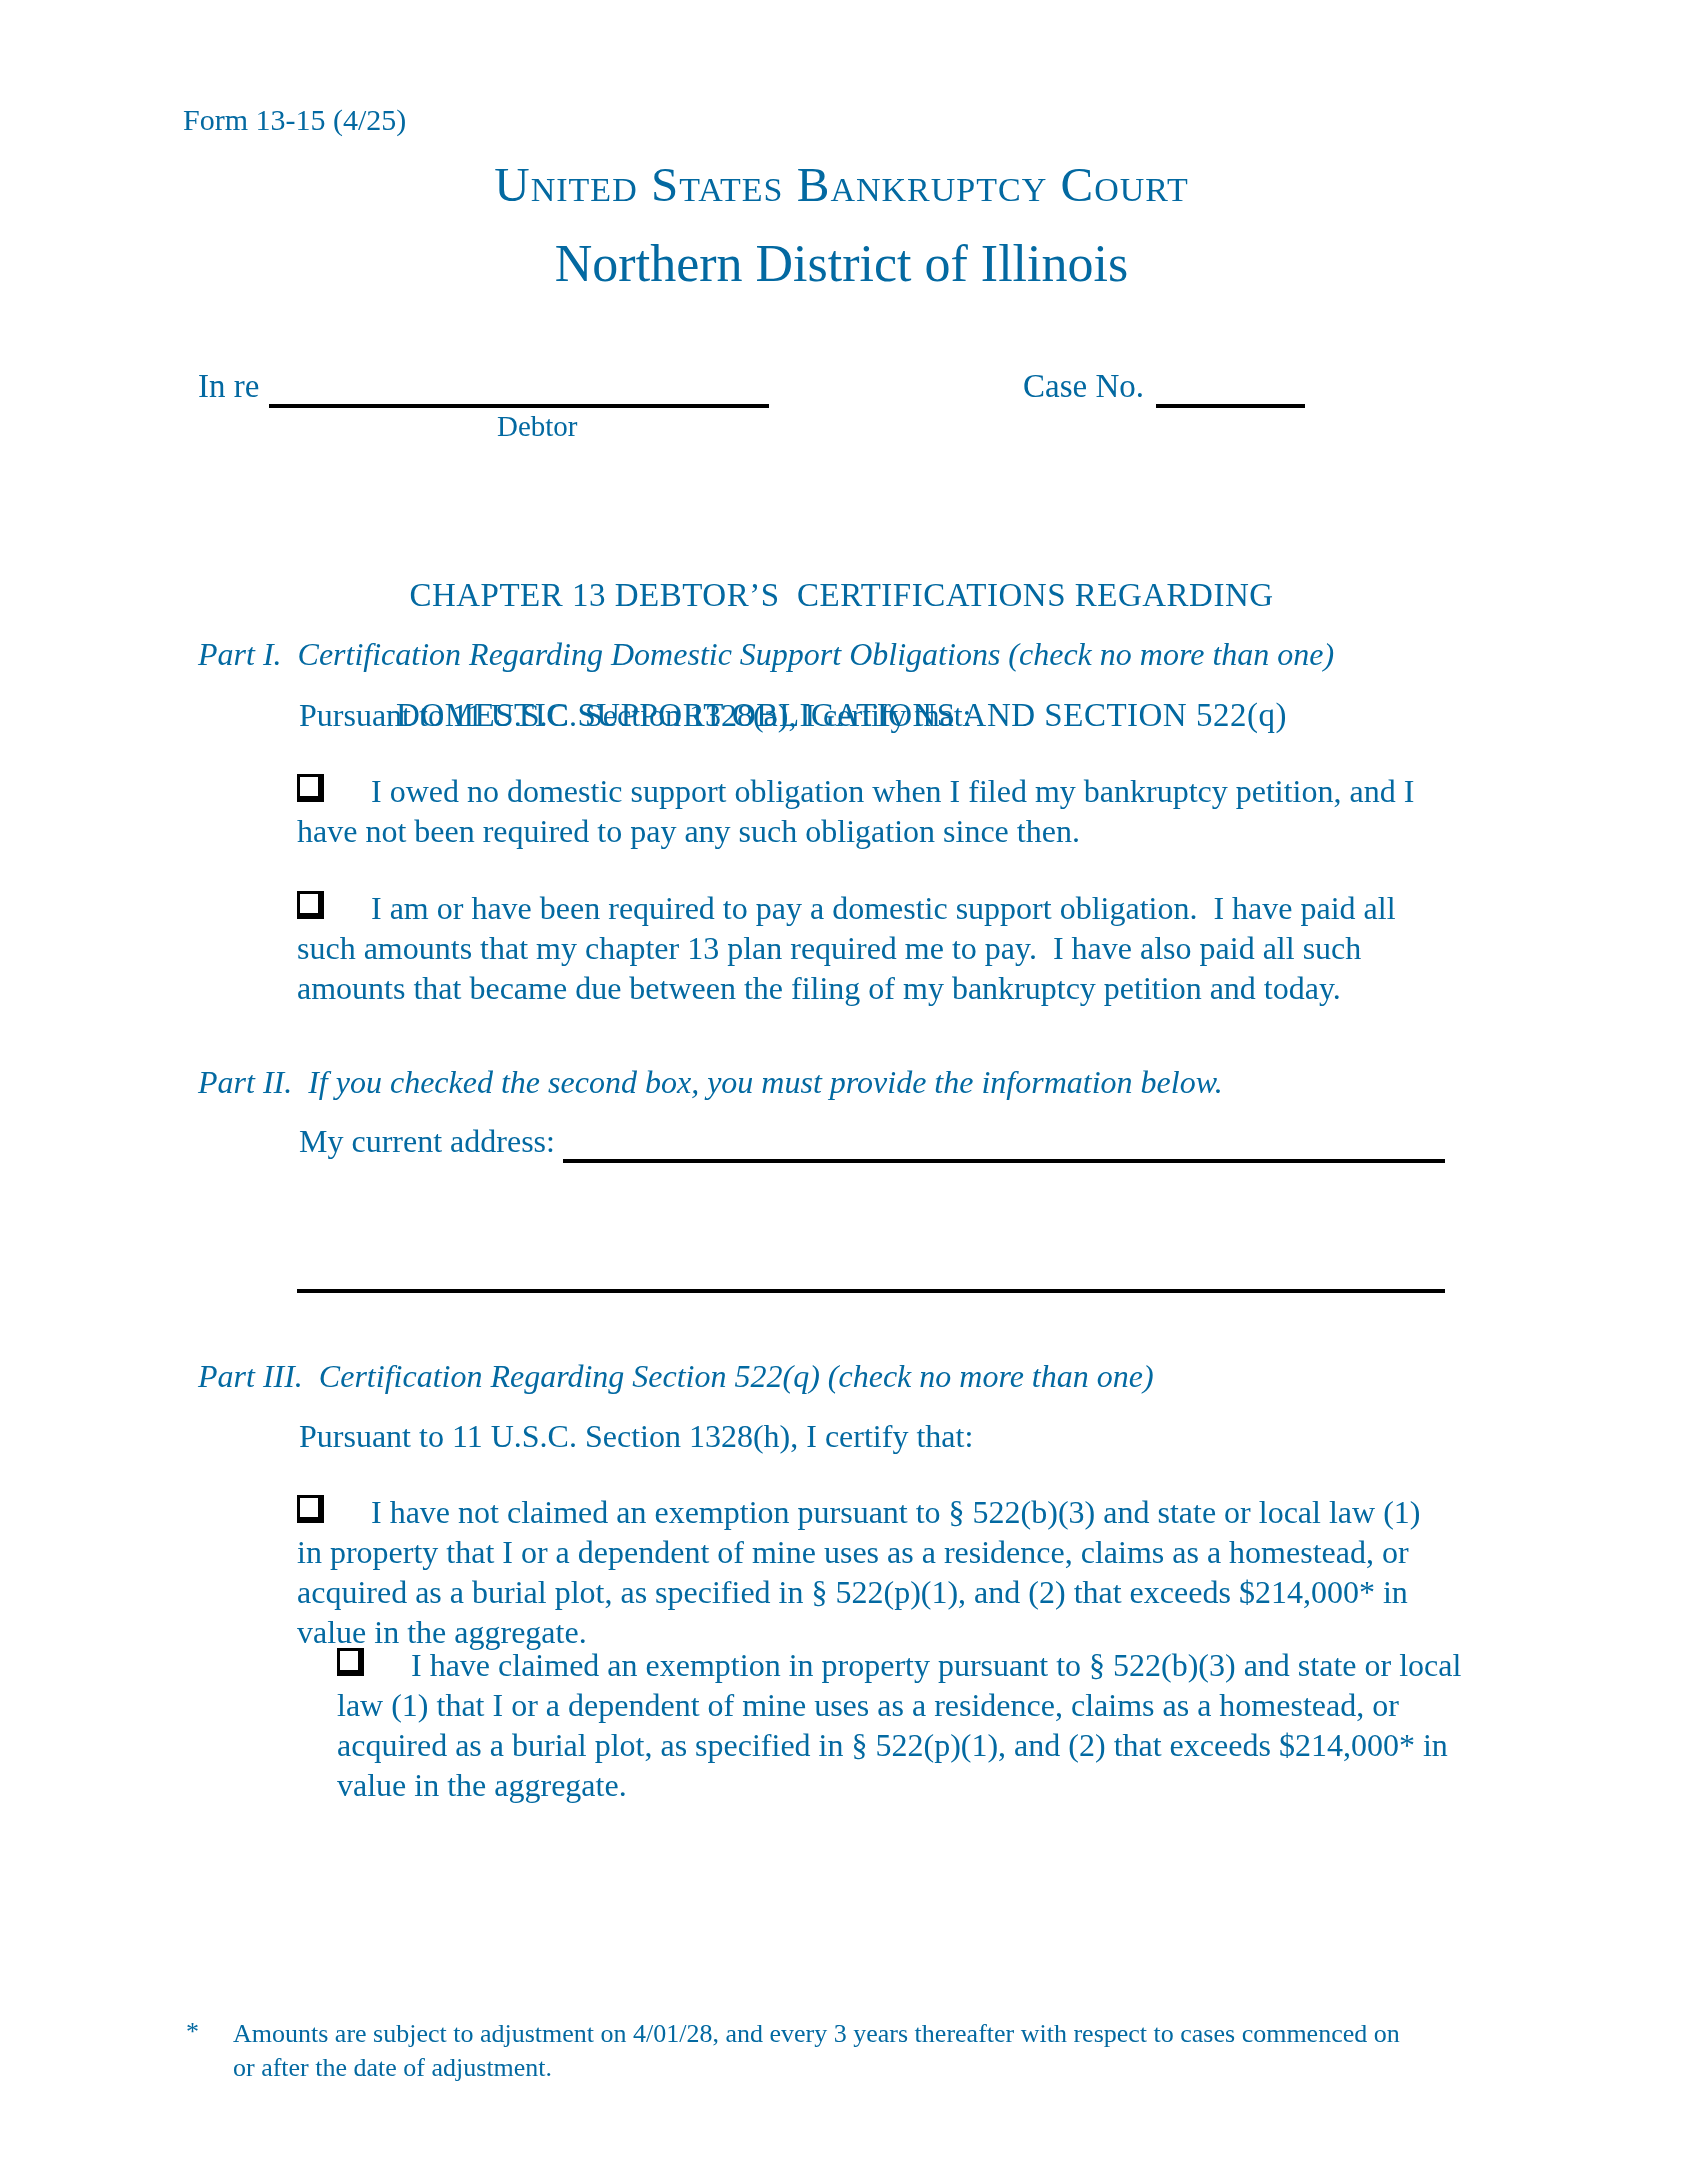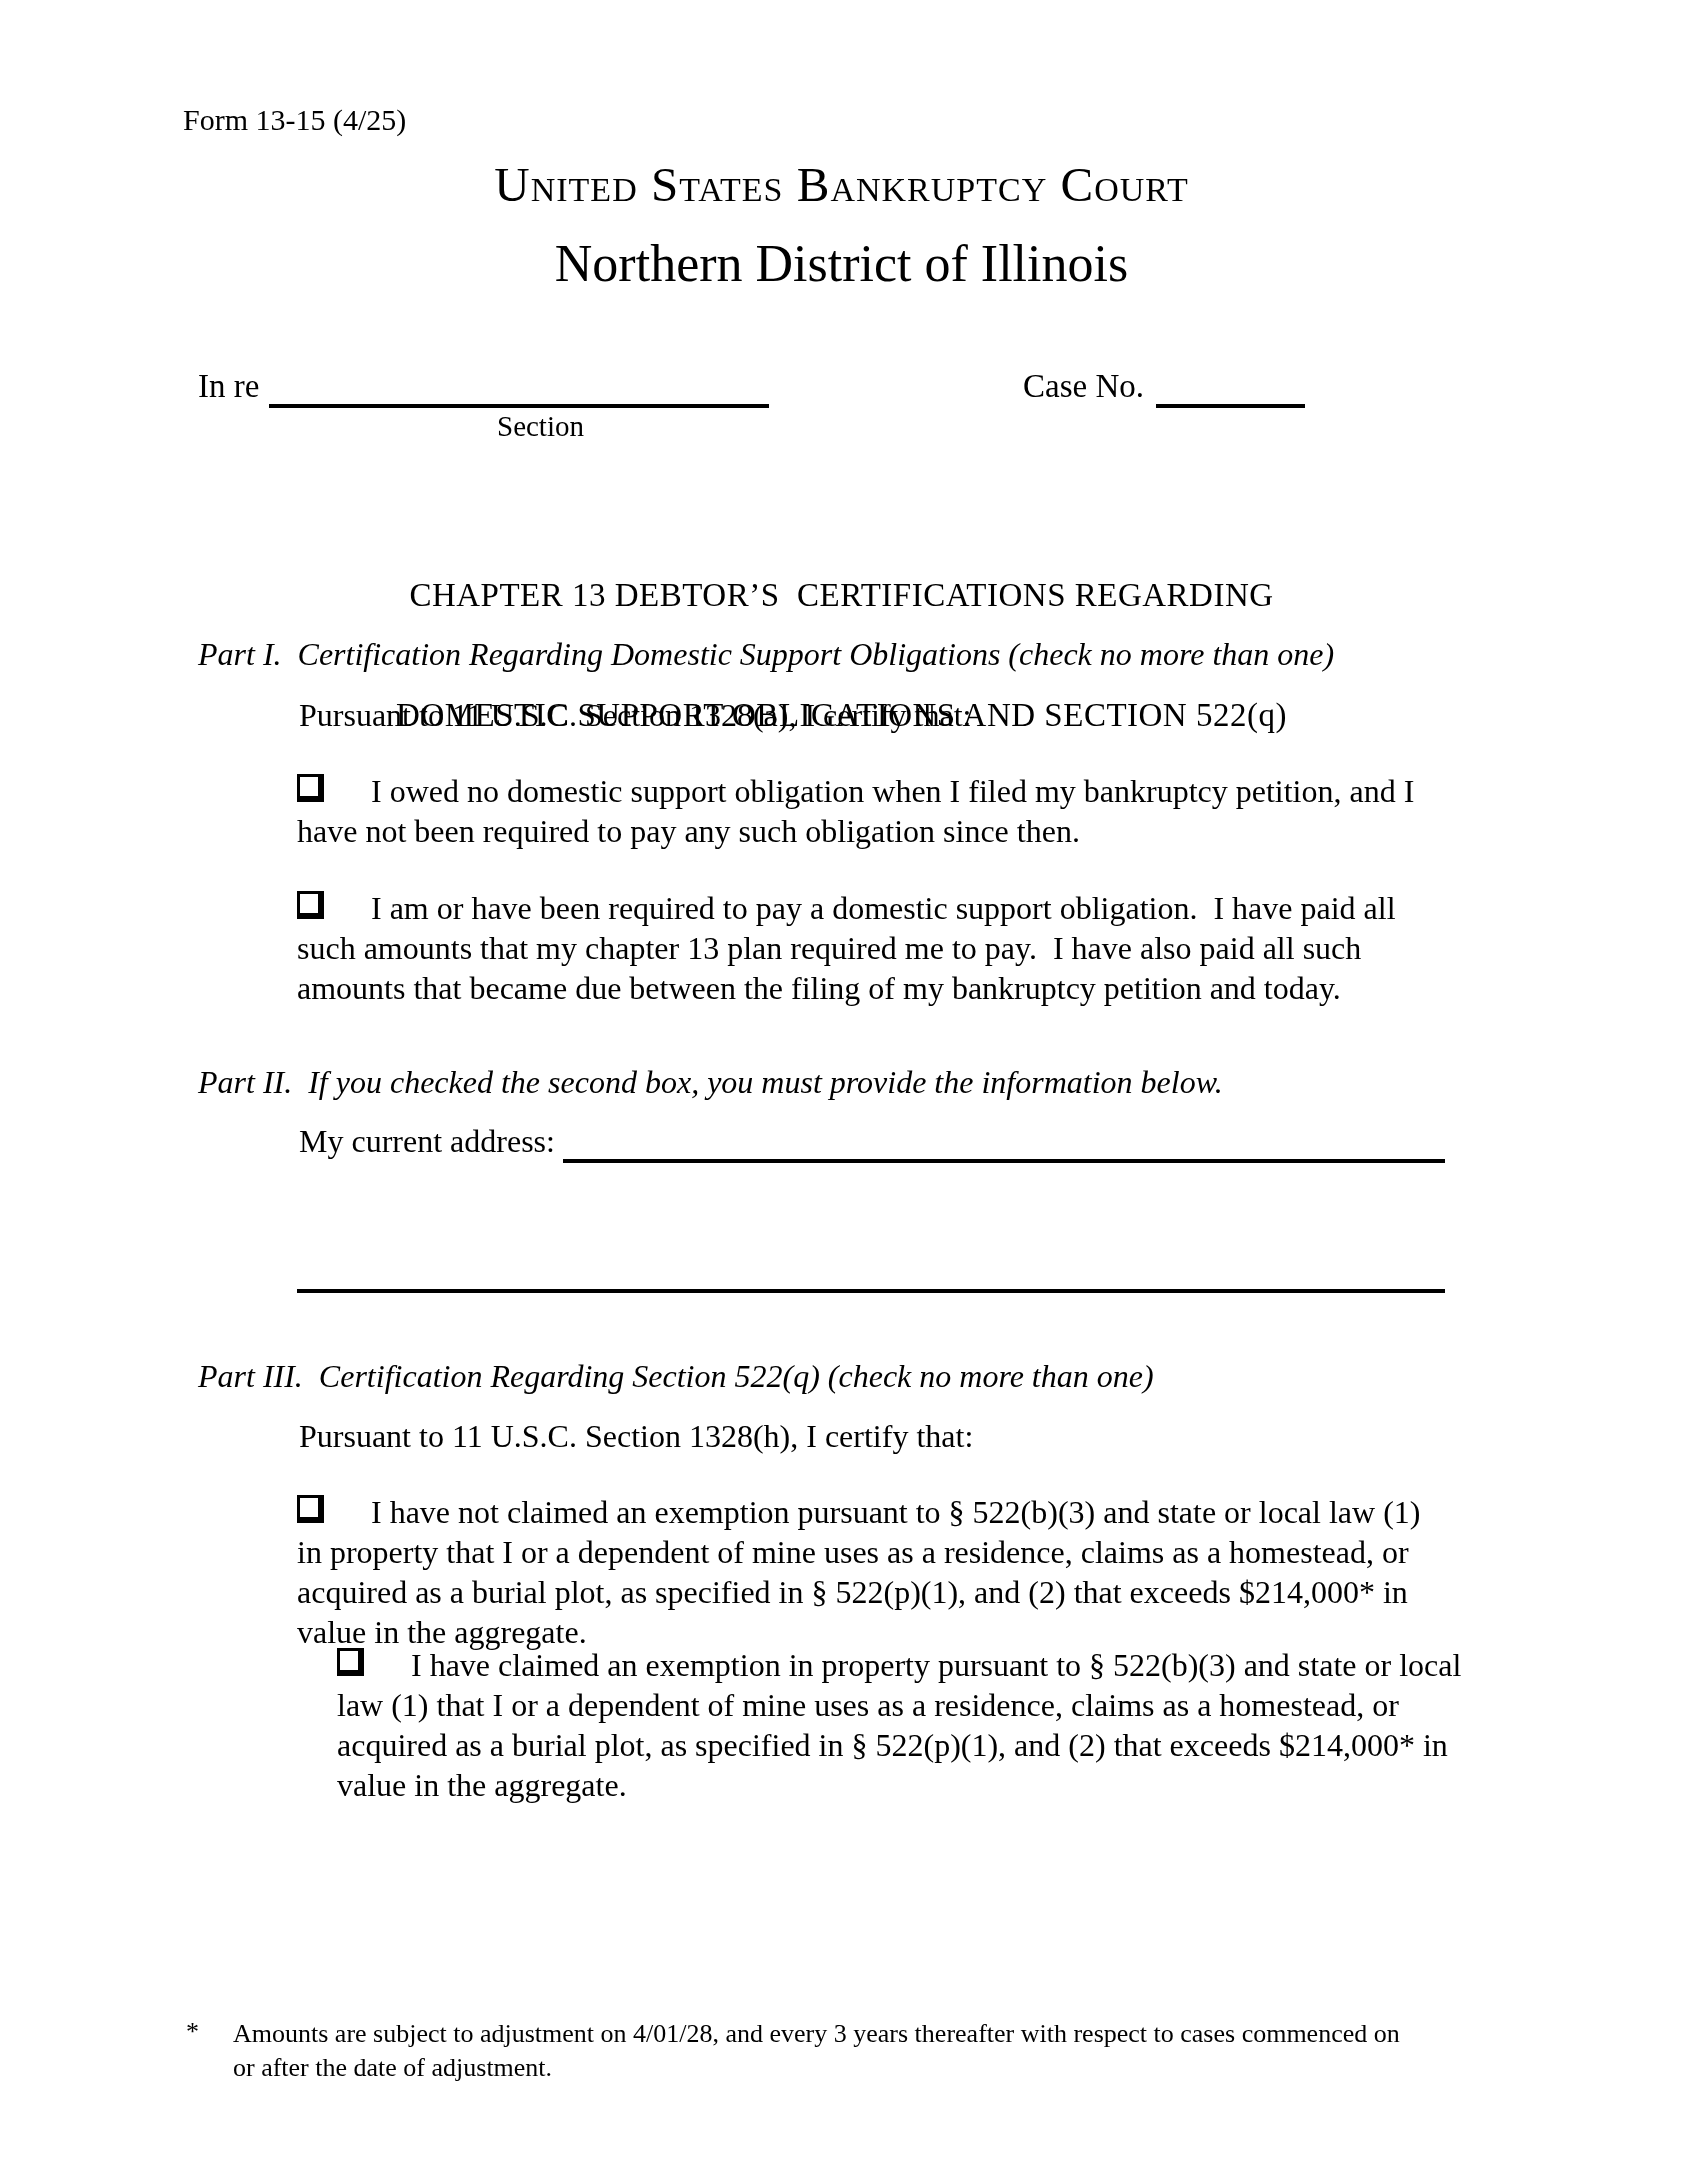--- a/index.html
+++ b/index.html
@@ -5,21 +5,21 @@
   html, body {
     margin: 0;
     padding: 0;
     background: #ffffff;
   }
   .page {
     position: relative;
     width: 1683px;
     height: 2178px;
     background: #ffffff;
-    color: #000000;
+    color: #0369a1;
     font-family: "Liberation Serif", "DejaVu Serif", serif;
     overflow: hidden;
   }
   .abs { position: absolute; }
 
   .form-number {
     left: 183px; top: 103px;
     font-size: 30px;
   }
   .court-title {
@@ -145,21 +145,21 @@
 
   <div class="abs form-number">Form 13-15 (4/25)</div>
 
   <div class="abs court-title">United States Bankruptcy Court</div>
   <div class="abs district-title">Northern District of Illinois</div>
 
   <div class="abs inre-row">
     <span class="lbl">In re</span>
     <span class="fill-line"></span>
   </div>
-  <div class="abs debtor-label">Section</div>
+  <div class="abs debtor-label">Debtor</div>
 
   <div class="abs caseno-row">
     <span class="lbl">Case No.</span>
     <span class="fill-line"></span>
   </div>
 
   <div class="abs chapter-title">
     <div>CHAPTER 13 DEBTOR’S  CERTIFICATIONS REGARDING</div>
     <div>DOMESTIC SUPPORT OBLIGATIONS AND SECTION 522(q)</div>
   </div>

